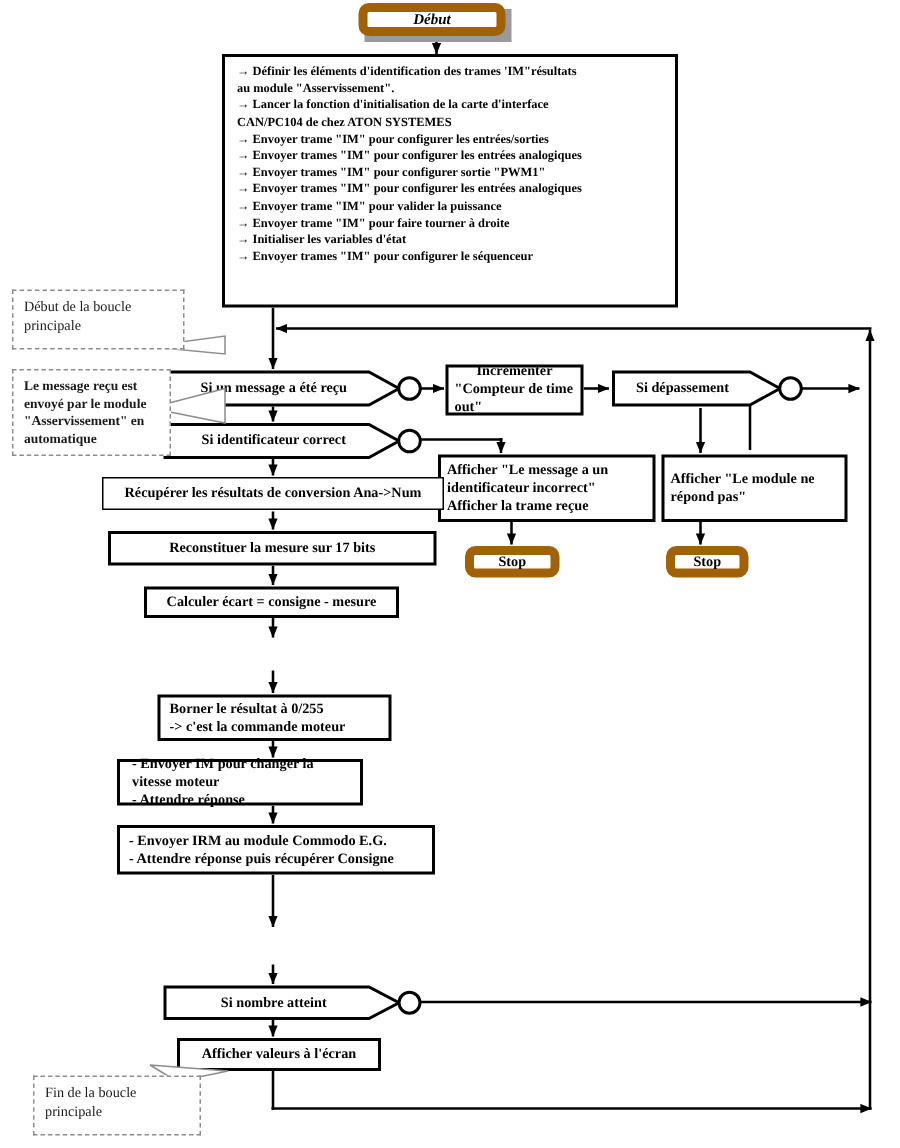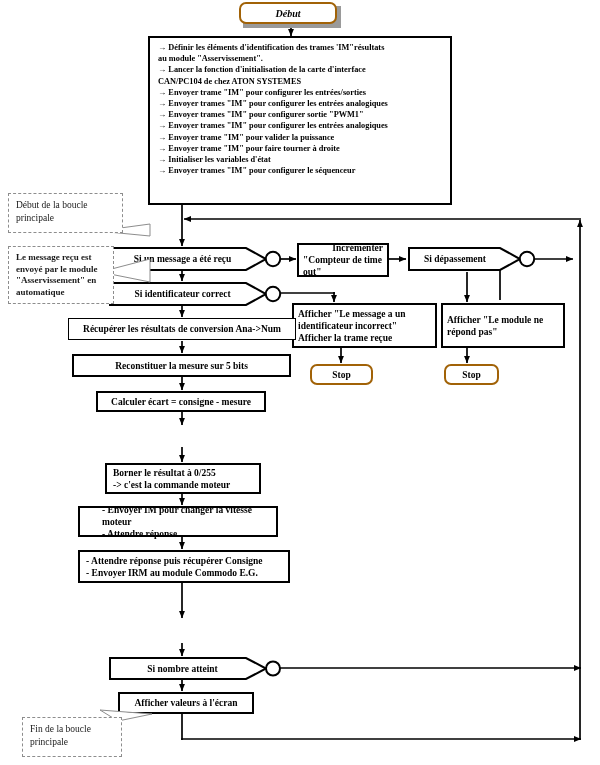--- a/index.html
+++ b/index.html
@@ -19,21 +19,21 @@
     display:flex;align-items:center;justify-content:center;
     text-align:center;
     font-weight:bold;font-size:9.5px;line-height:12px;
     padding:2px 4px;
   }
   .proc.left{justify-content:flex-start;text-align:left;}
   .proc.thin{border-width:1.5px;}
 
   
   .term{
-    border:2px solid #a16207;border-radius:7px;background:#fff;
+    border:6px solid #a16207;border-radius:7px;background:#fff;
     display:flex;align-items:center;justify-content:center;
     font-weight:bold;font-style:italic;font-size:10px;
   }
   .term.plain{font-style:normal;font-size:9.5px;}
 
   
   .shadow{position:absolute;background:#9a9a9a;}
 
   
   .bigbox{
@@ -162,21 +162,21 @@
   </div>
 
   <div class="hex" style="left:108px;top:246px;width:175px;height:26px;">
     <svg width="175" height="26" viewBox="0 0 175 26">
       <polygon points="2,2 138,2 158,13 138,24 2,24" fill="#fff" stroke="#000" stroke-width="2"></polygon>
       <circle cx="165" cy="13" r="7.2" fill="#fff" stroke="#000" stroke-width="2"></circle>
     </svg>
     <span class="hextxt">Si un message a été reçu</span>
   </div>
 
-  <div class="node proc left" style="left:297px;top:243px;width:92px;height:34px;flex-direction:column;align-items:flex-end;justify-content:center;">
+  <div class="node proc left" style="left:297px;top:243px;width:92px;height:34px;flex-direction:column;align-items:center;justify-content:center;">
     <span>Incrémenter</span>
     <span>"Compteur de time out"</span>
   </div>
 
   <div class="hex" style="left:407px;top:246px;width:130px;height:26px;">
     <svg width="130" height="26" viewBox="0 0 130 26">
       <polygon points="2,2 93,2 113,13 93,24 2,24" fill="#fff" stroke="#000" stroke-width="2"></polygon>
       <circle cx="120" cy="13" r="7.2" fill="#fff" stroke="#000" stroke-width="2"></circle>
     </svg>
     <span class="hextxt nopad">Si dépassement</span>
@@ -191,38 +191,38 @@
   <div class="node proc left" style="left:441px;top:303px;width:124px;height:45px;flex-direction:column;align-items:flex-start;justify-content:center;">
     <span>Afficher "Le module  ne</span>
     <span>répond pas"</span>
   </div>
 
   <div class="node term plain" style="left:310px;top:364px;width:63px;height:21px;">Stop</div>
   <div class="node term plain" style="left:444px;top:364px;width:55px;height:21px;">Stop</div>
 
   <div class="node proc thin" style="left:68px;top:318px;width:228px;height:22px;">Récupérer les résultats de conversion Ana-&gt;Num</div>
 
-  <div class="node proc" style="left:72px;top:354px;width:219px;height:23px;">Reconstituer la mesure sur 5 bits</div>
+  <div class="node proc" style="left:72px;top:354px;width:219px;height:23px;">Reconstituer la mesure sur 17 bits</div>
 
   <div class="node proc" style="left:96px;top:391px;width:170px;height:21px;">Calculer  écart = consigne - mesure</div>
 
 
   <div class="node proc left" style="left:105px;top:463px;width:156px;height:31px;flex-direction:column;align-items:flex-start;justify-content:center;padding-left:6px;">
     <span>Borner le résultat à 0/255</span>
     <span>-&gt; c'est la commande  moteur</span>
   </div>
 
-  <div class="node proc left" style="left:78px;top:506px;width:200px;height:31px;flex-direction:column;align-items:flex-start;justify-content:center;padding-left:22px;">
+  <div class="node proc left" style="left:78px;top:506px;width:164px;height:31px;flex-direction:column;align-items:flex-start;justify-content:center;padding-left:8px;">
     <span>- Envoyer  IM pour changer la vitesse moteur</span>
     <span>- Attendre  réponse</span>
   </div>
 
   <div class="node proc left" style="left:78px;top:550px;width:212px;height:33px;flex-direction:column;align-items:flex-start;justify-content:center;padding-left:6px;">
+    <span>- Envoyer  IRM au module  Commodo  E.G.</span>
     <span>- Attendre  réponse puis récupérer Consigne</span>
-    <span>- Envoyer  IRM au module  Commodo  E.G.</span>
   </div>
 
 
   <div class="hex" style="left:108px;top:656px;width:175px;height:25px;">
     <svg width="175" height="25" viewBox="0 0 175 25">
       <polygon points="2,2 138,2 158,12.5 138,23 2,23" fill="#fff" stroke="#000" stroke-width="2"></polygon>
       <circle cx="165" cy="12.5" r="7" fill="#fff" stroke="#000" stroke-width="2"></circle>
     </svg>
     <span class="hextxt">Si nombre atteint</span>
   </div>
@@ -242,18 +242,18 @@
     <span class="c-line">principale</span>
   </div>
 
   <div class="callout bold" style="left:8px;top:246px;width:106px;height:58px;">
     <span class="c-line">Le message reçu est</span>
     <span class="c-line">envoyé par le module</span>
     <span class="c-line">"Asservissement" en</span>
     <span class="c-line">automatique</span>
   </div>
 
-  <div class="callout" style="left:22px;top:717px;width:100px;height:40px;">
+  <div class="callout" style="left:22px;top:717px;width:112px;height:40px;">
     <span class="c-line">Fin de la boucle</span>
     <span class="c-line">principale</span>
   </div>
 
 </div>
 
 </body></html>

